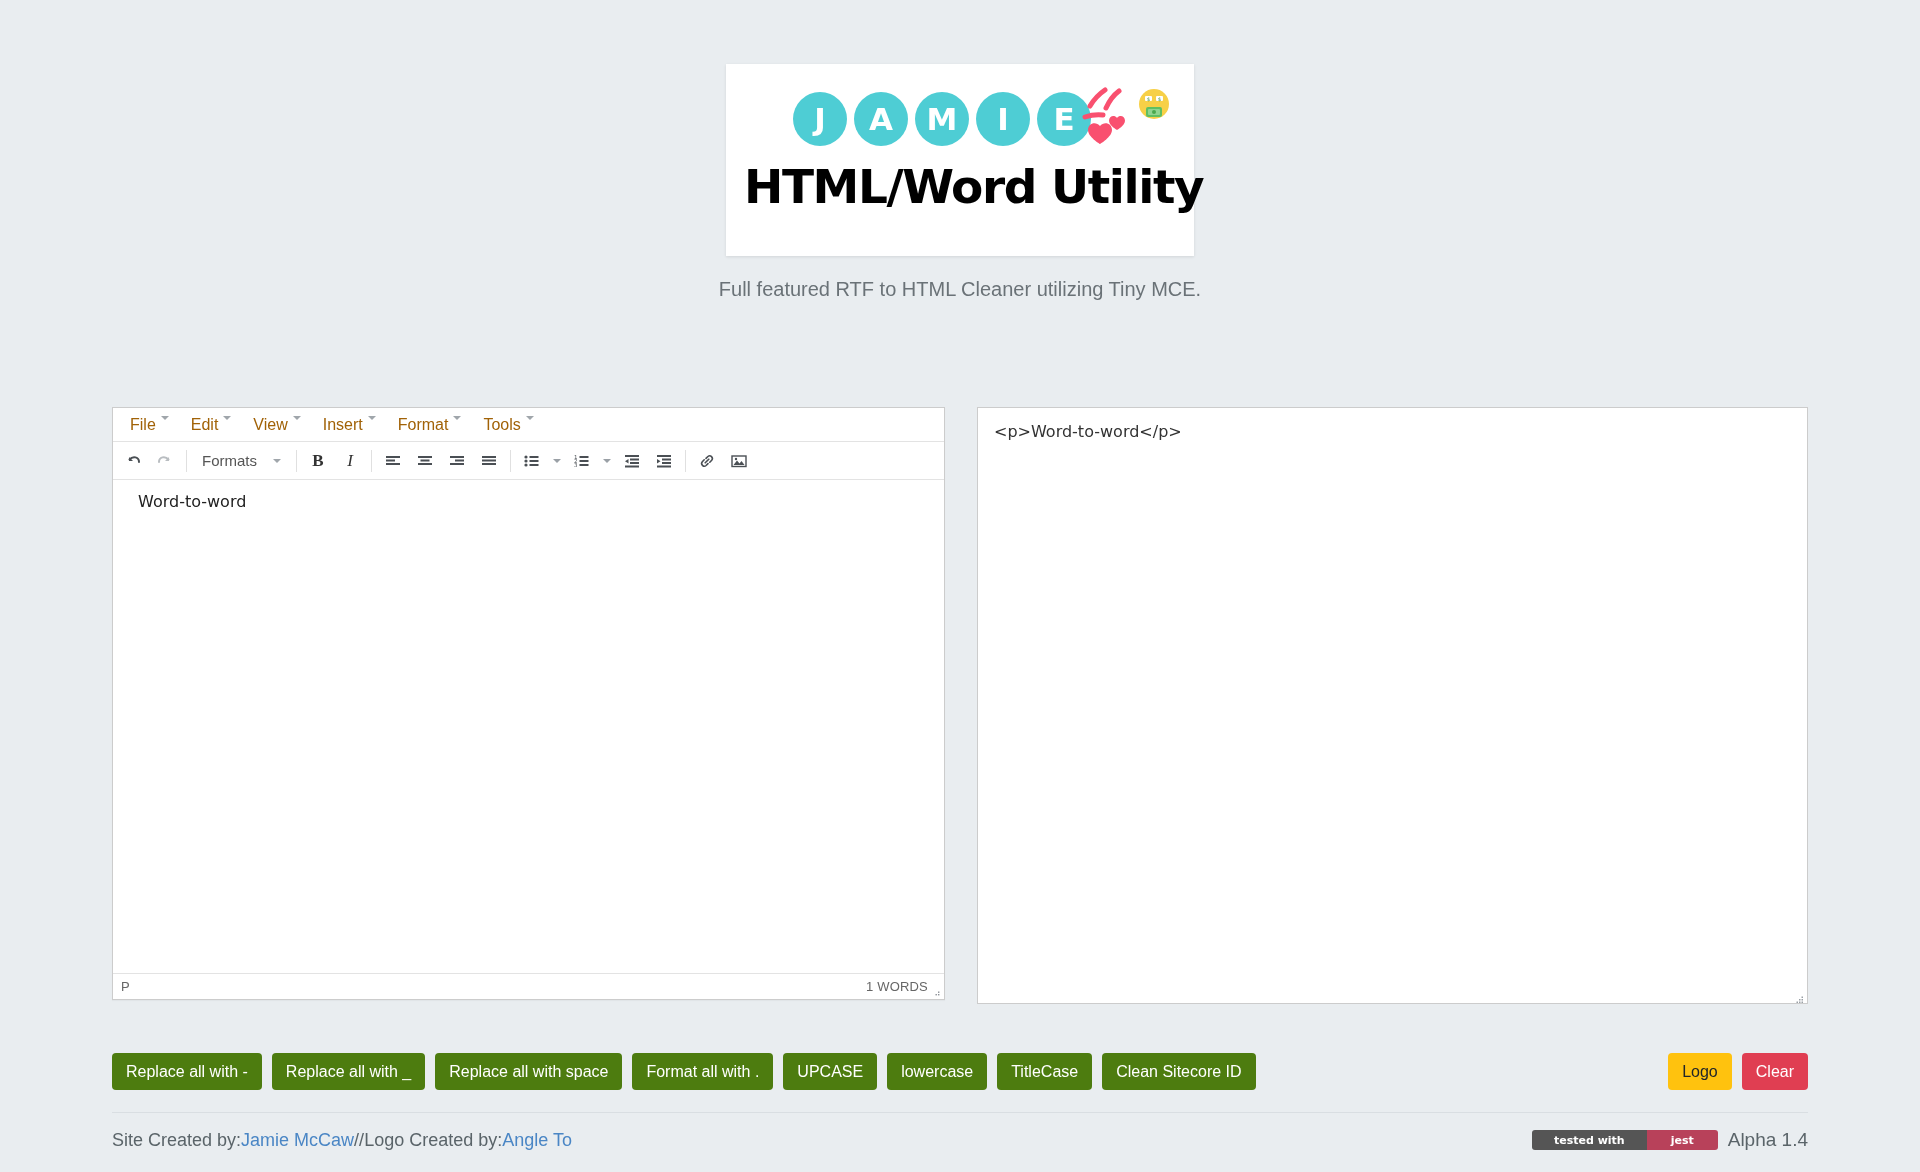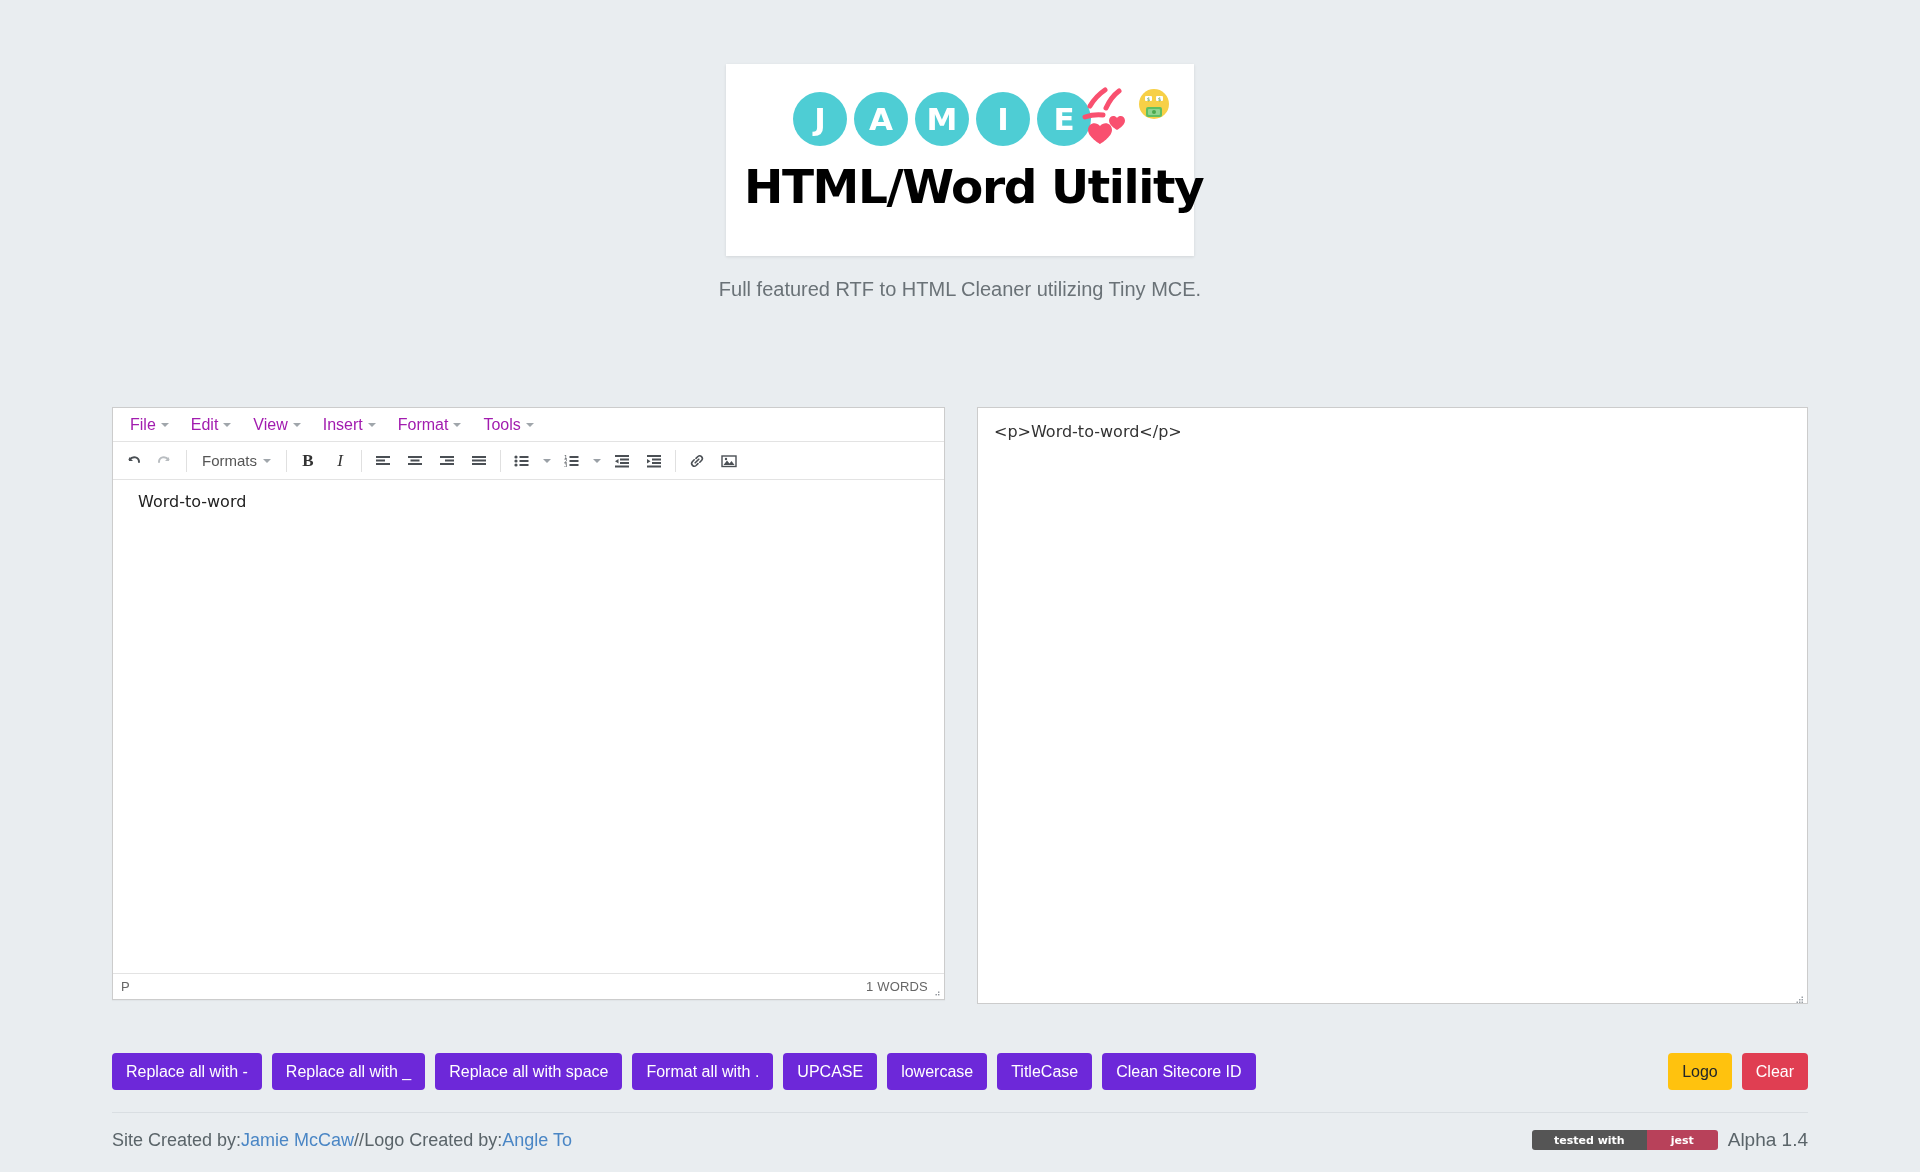--- a/index.html
+++ b/index.html
@@ -82,24 +82,24 @@
   }
   .mce-menubar {
     display: flex;
     align-items: center;
     height: 34px;
     padding-left: 6px;
     border-bottom: 1px solid #e3e3e3;
   }
   .mce-menu-item {
     display: flex;
-    align-items: center;
+    align-items: flex-start;
     gap: 5px;
     font-size: 16px;
-    color: #a21caf;
+    color: #a16207;
     padding: 3px 11px;
     cursor: pointer;
   }
   .caret {
     width: 0; height: 0;
     border-left: 4px solid transparent;
     border-right: 4px solid transparent;
     border-top: 4px solid #a0a6ab;
   }
   .mce-toolbar {
@@ -110,21 +110,21 @@
     border-bottom: 1px solid #e3e3e3;
   }
   .tb-btn {
     width: 32px; height: 30px;
     display: flex; align-items: center; justify-content: center;
     cursor: pointer;
   }
   .tb-sep { width: 1px; height: 22px; background: #e0e0e0; margin: 0 5px; }
   .tb-formats {
     font-size: 15px; color: #555;
-    display: flex; align-items: center; gap: 6px;
+    display: flex; align-items: center; gap: 16px;
     padding: 0 10px; cursor: pointer; white-space: nowrap;
   }
   .tb-split { display: flex; align-items: center; }
   .tb-arrow {
     width: 18px; height: 30px;
     display: flex; align-items: center; justify-content: center;
     cursor: pointer;
   }
   .tb-arrow .caret { border-top-color: #9aa0a6; }
 
@@ -187,21 +187,21 @@
     border-radius: 4px;
     font-size: 16px;
     font-family: "Liberation Sans", sans-serif;
     padding: 9px 14px;
     color: #ffffff;
     cursor: pointer;
     margin-right: 10px;
     white-space: nowrap;
     line-height: 1.2;
   }
-  .btn-green { background: #6d28d9; }
+  .btn-green { background: #4d7c0f; }
   .btn-yellow { background: #ffc20e; color: #212529; }
   .btn-red { background: #e03e52; }
   .spacer { flex: 1; }
   .btn-right-group { display: flex; }
   .btn-right-group .btn:last-child { margin-right: 0; }
 
   
   .footer {
     position: absolute;
     left: 112px;

